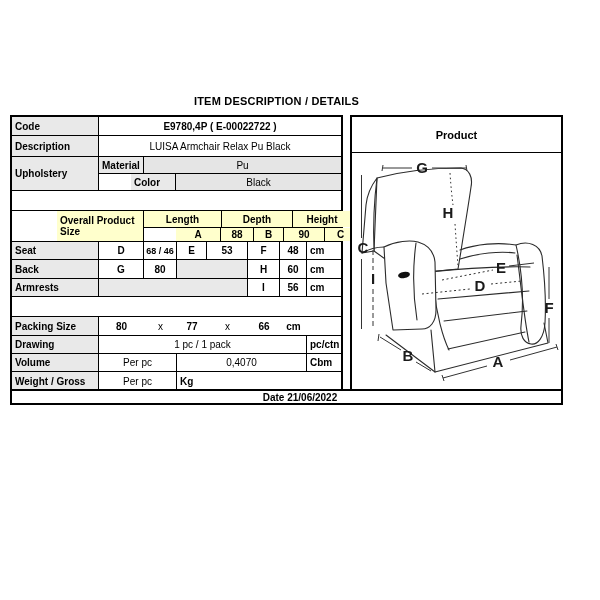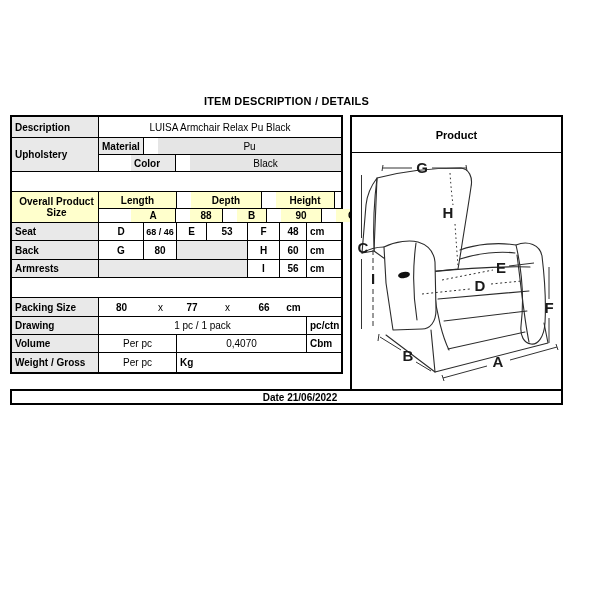--- a/index.html
+++ b/index.html
@@ -1,38 +1,38 @@
 <!DOCTYPE html>
 <html><head>
 <meta charset="utf-8">
 <style>
   html,body{margin:0;padding:0;background:#fff;}
   .page{position:relative;width:600px;height:600px;background:#fff;
         font-family:"Liberation Sans",sans-serif;color:#000;overflow:hidden;}
-  .sheet-title{position:absolute;left:10px;top:95px;width:553px;text-align:center;
+  .sheet-title{position:absolute;left:0;top:95px;width:553px;text-align:center;
         font-size:11px;font-weight:700;letter-spacing:.2px;}
   
   .tbl{position:absolute;left:10px;top:115px;width:333px;border:2px solid #000;
        box-sizing:border-box;background:#fff;}
   .r{display:flex;border-bottom:1px solid #000;box-sizing:border-box;}
   .tbl>.r:last-child{border-bottom:none;}
   .c{border-right:1px solid #000;box-sizing:border-box;display:flex;align-items:center;
      justify-content:center;font-size:10px;overflow:hidden;white-space:nowrap;}
   .r>.c:last-child,.sub>.c:last-child{border-right:none;}
   .lbl{justify-content:flex-start;padding-left:3px;background:#E9E9E9;font-weight:700;}
   .b{font-weight:700;}
   .un{justify-content:flex-start;padding-left:3px;font-weight:700;}
   .yl{background:#FFFFCC;}
   .mg{background:#E9E9E9;}
   .uv{background:#e5e5e5;}
   .nb{border-right:none;}
   .col{flex:1;display:flex;flex-direction:column;min-width:0;}
-  .sub{display:flex;border-bottom:1px solid #000;box-sizing:border-box;gap:14px;}
+  .sub{display:flex;border-bottom:1px solid #000;box-sizing:border-box;}
   .col>.sub:last-child{border-bottom:none;margin-left:32px;}
-  .wrap{white-space:normal;text-align:center;line-height:1.15;}
+  .wrap{white-space:normal;text-align:left;line-height:1.15;margin-left:45px;}
   .gap{height:19px;border-bottom:1px solid #000;background:#fff;}
   .sm{font-size:9px;}
   
   .datebar{position:absolute;left:10px;top:389px;width:553px;height:16px;border:2px solid #000;
      box-sizing:border-box;display:flex;align-items:center;justify-content:center;
      font-size:10px;font-weight:700;background:#fff;padding-left:27px;}
   
   .panel{position:absolute;left:350px;top:115px;width:213px;height:276px;border:2px solid #000;
      box-sizing:border-box;background:#fff;}
   .panel-hd{height:36px;border-bottom:1px solid #000;display:flex;align-items:center;
@@ -43,20 +43,24 @@
 </style>
 </head>
 <body>
 
 <div class="page">
 
   <div class="sheet-title">ITEM DESCRIPTION / DETAILS</div>
 
   <div class="tbl">
 
+    <div class="r" style="height:19px">
+      <div class="c lbl" style="flex:0 0 87px">Code</div>
+      <div class="c b" style="flex:1">E9780,4P ( E-00022722 )</div>
+    </div>
 
     <div class="r" style="height:21px">
       <div class="c lbl" style="flex:0 0 87px">Description</div>
       <div class="c" style="flex:1">LUISA Armchair Relax Pu Black</div>
     </div>
 
     <div class="r" style="height:34px">
       <div class="c lbl" style="flex:0 0 87px">Upholstery</div>
       <div class="col">
         <div class="sub" style="height:17px">

